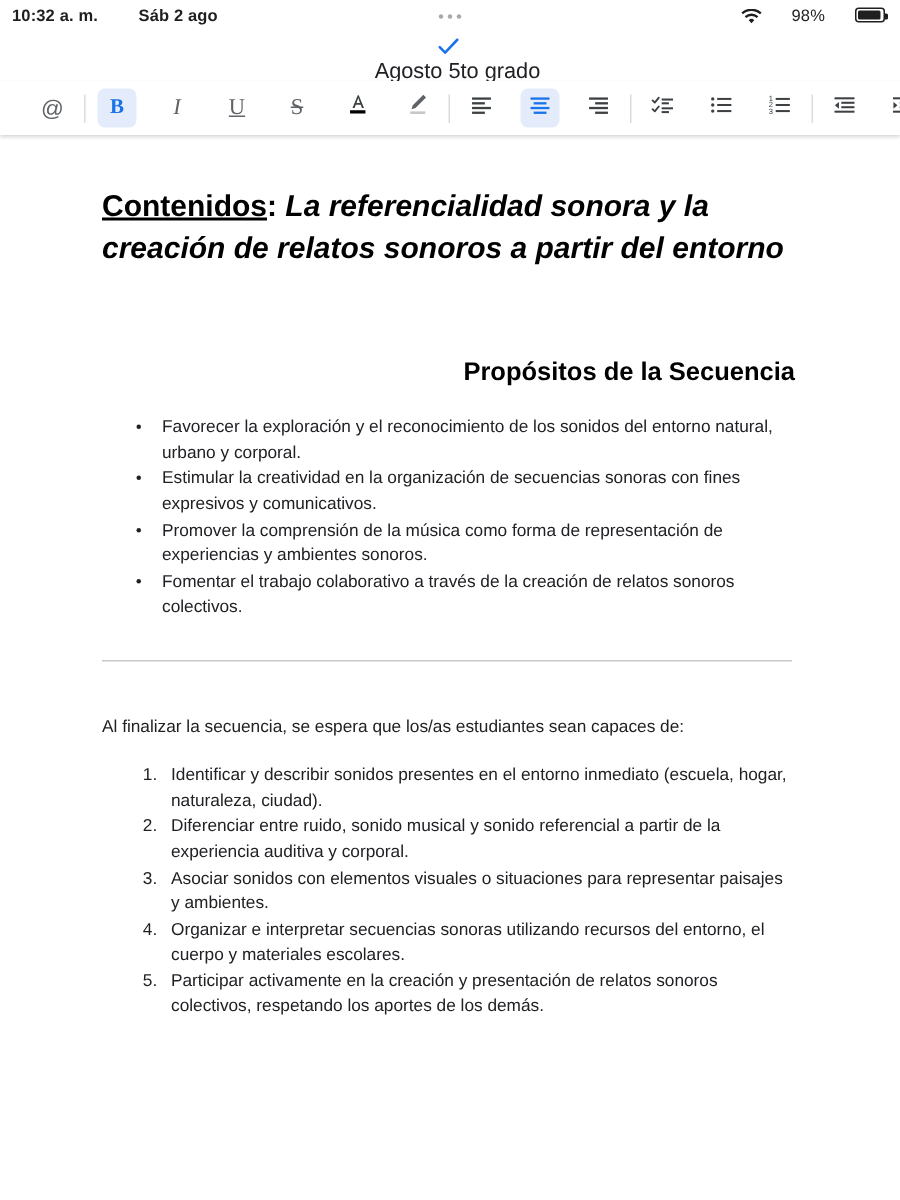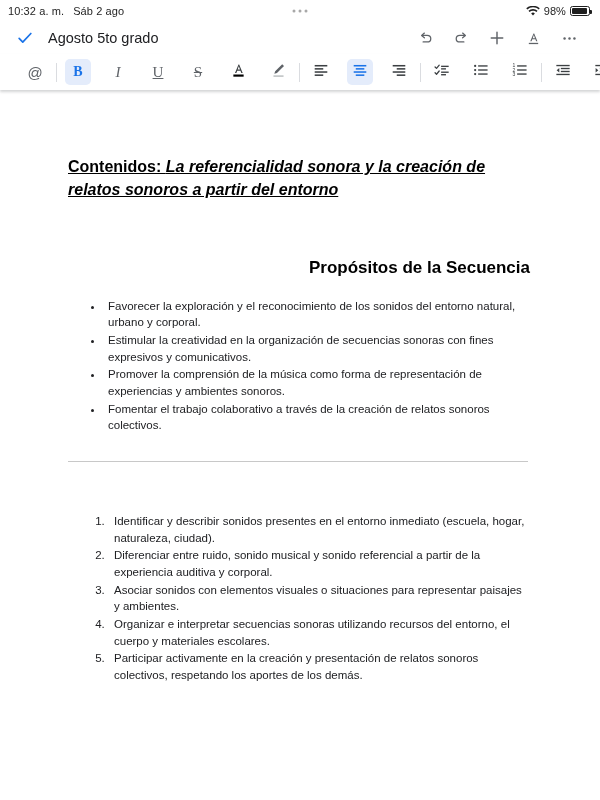--- a/index.html
+++ b/index.html
@@ -12,47 +12,48 @@
 
   
   .statusbar{
     height:22px; width:100%;
     display:flex; align-items:center;
     padding:0 10px 0 8px;
     font-size:11px; color:#1f1f1f;
     letter-spacing:.1px;
     position:relative;
   }
-  .sb-left{ display:flex; align-items:baseline; gap:9px; white-space:nowrap; }
+  .sb-left{ display:flex; align-items:baseline; gap:27px; white-space:nowrap;font-weight:bold; }
   .sb-time{ font-size:11px; }
   .sb-date{ font-size:11px; }
   .sb-dots{
     position:absolute; left:50%; top:50%;
     transform:translate(-50%,-50%);
     display:flex; gap:3px;
   }
   .sb-dots i{ width:3px; height:3px; border-radius:50%; background:#a8a8a8; display:block; }
-  .sb-right{ margin-left:auto; display:flex; align-items:center; gap:4px; }
+  .sb-right{ margin-left:auto; display:flex; gap:20px; }
   .sb-batt-pct{ font-size:11px; }
   .batt{
     width:20px; height:10px; border:1.2px solid #1f1f1f;
     border-radius:2.5px; position:relative; display:inline-block;
   }
   .batt::after{
     content:""; position:absolute; right:-3px; top:3px;
     width:1.6px; height:4px; background:#1f1f1f; border-radius:0 1px 1px 0;
   }
   .batt i{ position:absolute; left:1px; top:1px; bottom:1px; width:85%; background:#1f1f1f; border-radius:1px; display:block; }
 
   
   .appbar{
     height:32px; width:100%;
     display:flex; align-items:center;
     padding:0 16px 0 14px;
     background:#ffffff;
+    flex-direction:column;
   }
   .check-btn{ width:22px; height:22px; display:flex; align-items:center; justify-content:center; }
   .doc-title{
     margin-left:12px;
     font-size:14.5px; color:#202124; white-space:nowrap;
   }
   .appbar-actions{ margin-left:auto; display:flex; align-items:center; gap:14px; padding-right:4px; }
   .abtn{ width:22px; height:22px; display:flex; align-items:center; justify-content:center; }
 
   
@@ -87,22 +88,22 @@
   }
   .h-title{
     font-size:25.5px; font-weight:bold; color:#000;
     line-height:1.3; letter-spacing:-.1px;
   }
   .h-sub{
     font-size:16px; font-weight:bold; color:#000;
     margin-top:25px; line-height:1.35;
   }
   .contenidos{
-    font-size:16px; font-weight:bold; color:#000;
-    margin-top:40px; line-height:1.42;text-decoration:underline;
+    font-size:20px; font-weight:bold; color:#000;
+    margin-top:8px; line-height:1.42;
   }
   .contenidos .lbl{ text-decoration:underline; }
   .contenidos .val{ font-style:italic; }
   .h2{
     font-size:17px; font-weight:bold; color:#000;
     line-height:1.3;
     text-align:right;
   }
   .intro{ font-size:11.5px; color:#202124; line-height:1.45; }
   ul.doclist, ol.doclist{
@@ -366,20 +367,21 @@
 
   <div class="sp-3"></div>
 
   <hr class="rule">
 
   <div class="sp-4"></div>
 
 
   <div class="sp-5"></div>
 
+  <div class="intro">Al finalizar la secuencia, se espera que los/as estudiantes sean capaces de:</div>
 
   <div class="sp-6"></div>
 
   <ol class="doclist">
     <li>Identificar y describir sonidos presentes en el entorno inmediato (escuela, hogar, naturaleza, ciudad).</li>
     <li>Diferenciar entre ruido, sonido musical y sonido referencial a partir de la experiencia auditiva y corporal.</li>
     <li>Asociar sonidos con elementos visuales o situaciones para representar paisajes y ambientes.</li>
     <li>Organizar e interpretar secuencias sonoras utilizando recursos del entorno, el cuerpo y materiales escolares.</li>
     <li>Participar activamente en la creación y presentación de relatos sonoros colectivos, respetando los aportes de los demás.</li>
   </ol>

